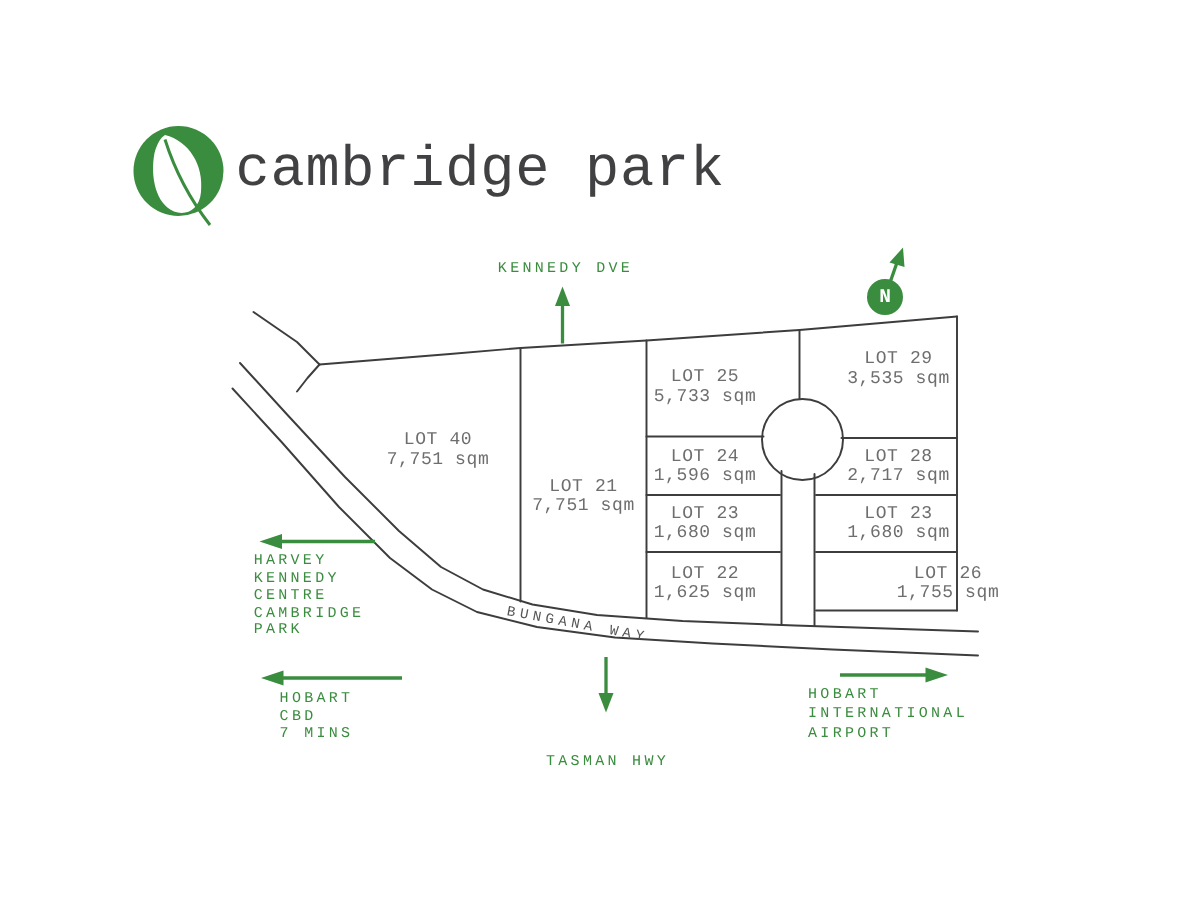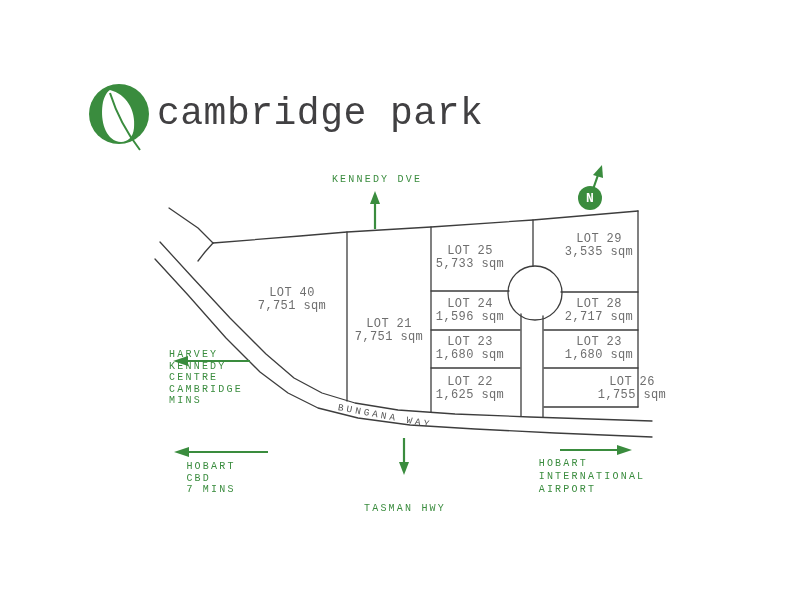--- a/index.html
+++ b/index.html
@@ -124,26 +124,26 @@
     <div>LOT 23</div>
     <div>1,680 sqm</div>
   </div>
   <div class="lot" style="left:632px;top:389px">
     <div>LOT 26</div>
     <div>1,755 sqm</div>
   </div>
 
   <div class="glabel" style="left:377px;top:174px">KENNEDY DVE</div>
 
-  <div class="glabel" style="left:206px;top:349px">
+  <div class="glabel" style="left:206px;top:369px">
     <div>HARVEY</div>
     <div>KENNEDY</div>
     <div>CENTRE</div>
     <div>CAMBRIDGE</div>
-    <div>MINS</div>
+    <div>PARK</div>
   </div>
 
   <div class="glabel" style="left:211px;top:461px">
     <div>HOBART</div>
     <div>CBD</div>
     <div>7 MINS</div>
   </div>
 
   <div class="glabel" style="left:405px;top:503px">TASMAN HWY</div>
 

